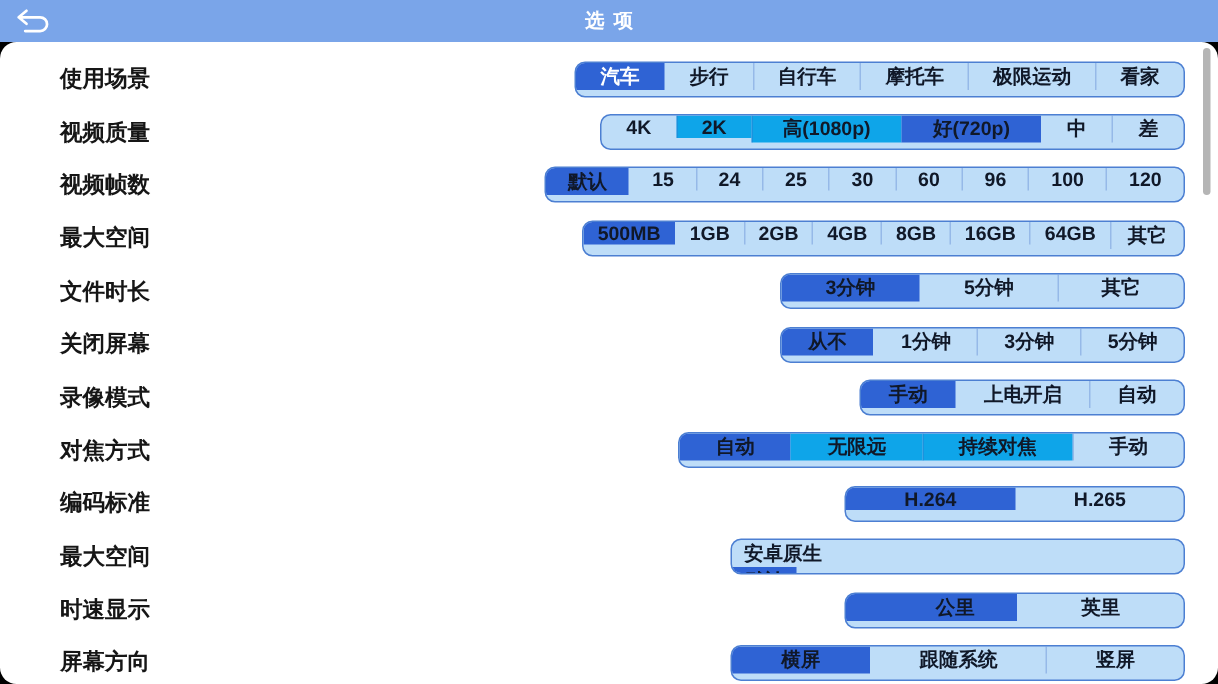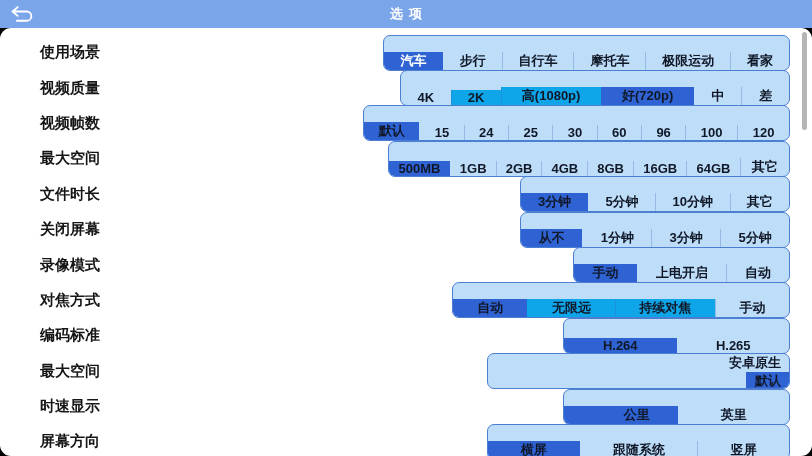--- a/index.html
+++ b/index.html
@@ -30,22 +30,22 @@
     position:absolute;top:28px;left:0;right:0;bottom:0;
     background:#ffffff;border-radius:11px;overflow:hidden;z-index:1;
   }
   .rows{padding-top:7px;}
   .row{height:35.4px;display:flex;align-items:center;}
   .row-label{
     margin-left:40px;font-weight:bold;font-size:15px;color:#161616;
     flex:0 0 auto;white-space:nowrap;
   }
   .seg{
-    margin-left:auto;margin-right:22px;height:36px;
-    display:flex;align-items:flex-end;
+    margin-left:auto;margin-right:22px;height:24px;
+    display:flex;align-items:flex-start;
     background:#BEDDF8;
     border:1.5px solid #4C7FD2;border-radius:7px;
     overflow:hidden;box-sizing:border-box;
   }
   .opt{
     display:flex;align-items:center;justify-content:center;
     font-size:13px;font-weight:bold;color:#101828;
     padding:0 8px;white-space:nowrap;box-sizing:border-box;
     min-width:0;cursor:pointer;
   }
@@ -123,21 +123,20 @@
             <div class="opt" style="flex: 1 1 50px;">16GB</div>
             <div class="opt" style="flex: 1 1 50px;">64GB</div>
             <div class="opt" style="flex: 1 1 46px;">其它</div>
           </div>
         </div>
         <div class="row">
           <div class="row-label">文件时长</div>
           <div class="seg" style="width: 270px;">
             <div class="opt selected" style="flex: 1 1 53.5px;">3分钟</div>
             <div class="opt" style="flex: 1 1 53.5px;">5分钟</div>
-            <div class="opt" style="flex: 1 1 61px;">10分钟</div>
             <div class="opt" style="flex: 1 1 46px;">其它</div>
           </div>
         </div>
         <div class="row">
           <div class="row-label">关闭屏幕</div>
           <div class="seg" style="width: 270px;">
             <div class="opt selected" style="flex: 1 1 46px;">从不</div>
             <div class="opt" style="flex: 1 1 53.5px;">1分钟</div>
             <div class="opt" style="flex: 1 1 53.5px;">3分钟</div>
             <div class="opt" style="flex: 1 1 53.5px;">5分钟</div>

